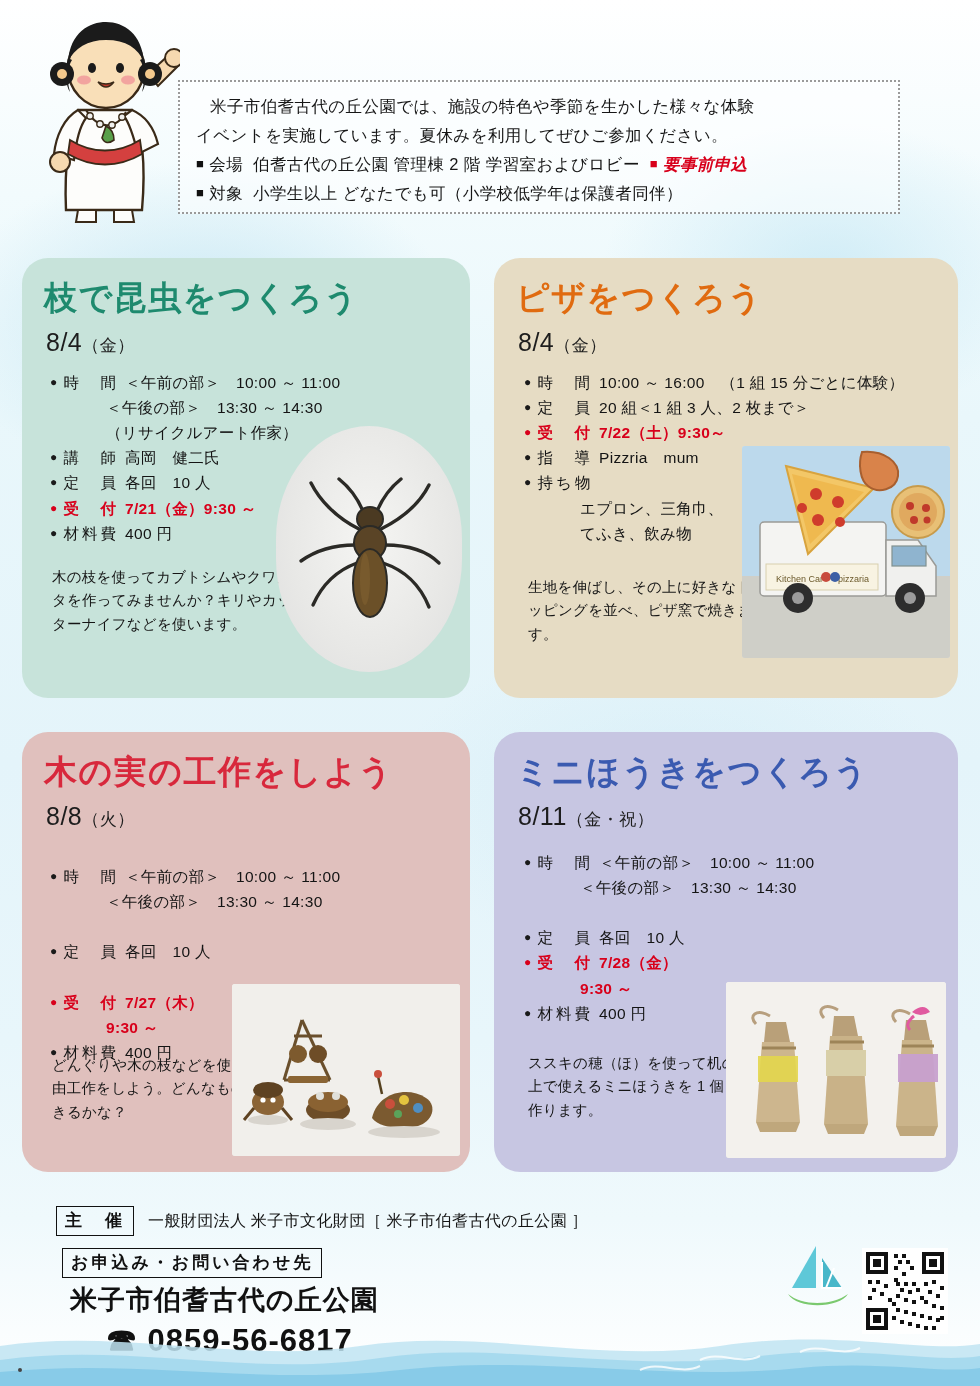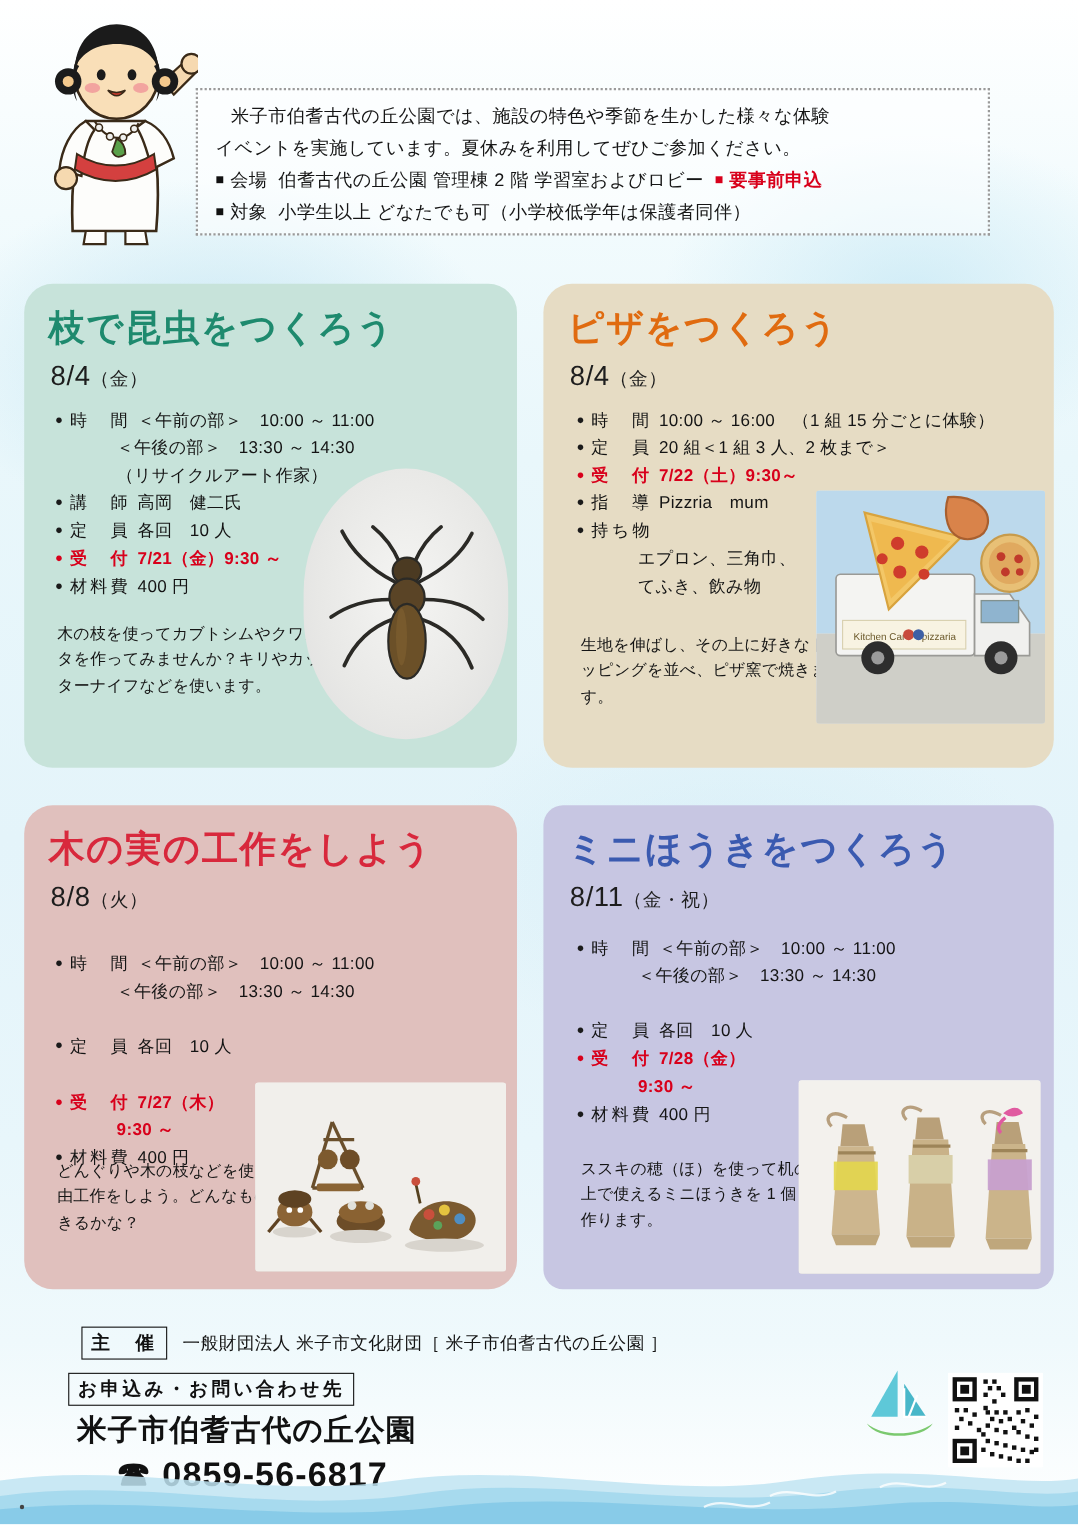--- a/index.html
+++ b/index.html
@@ -97,41 +97,42 @@
   .hb-sq {
     color: #111;
     font-size: 13px;
     margin-right: 5px;
     position: relative;
     top: -2px;
   }
   .need-apply {
     color: #d8001b;
     font-weight: bold;
+    font-style: italic;
   }
   .need-apply .hb-sq { color: #d8001b; }
 
   
   .mascot {
     position: absolute;
     left: 30px; top: 14px;
     width: 150px; height: 210px;
   }
 
   
   .card {
     position: absolute;
     border-radius: 26px;
     overflow: hidden;
     box-sizing: border-box;
   }
   #card-1 { left: 22px;  top: 258px; width: 448px; height: 440px; background: #c7e3da; }
   #card-2 { left: 494px; top: 258px; width: 464px; height: 440px; background: #e6dcc4; }
   #card-3 { left: 22px;  top: 732px; width: 448px; height: 440px; background: #e0c0bd; }
-  #card-4 { left: 494px; top: 732px; width: 464px; height: 440px; background: #c7c6e2; border-radius: 18px; }
+  #card-4 { left: 494px; top: 732px; width: 464px; height: 440px; background: #c7c6e2; }
 
   .card-title {
     position: absolute;
     left: 22px; top: 18px;
     font-size: 33px;
     font-weight: bold;
     letter-spacing: 1.5px;
     white-space: nowrap;
   }
   #card-1 .card-title { color: #1e8a6e; }
@@ -224,22 +225,23 @@
   }
 
   
   .footer {
     position: absolute;
     left: 0; top: 1196px;
     width: 980px; height: 190px;
   }
   .f-row1 {
     position: absolute;
-    left: 74px; top: 10px;
-    white-space: nowrap;
+    left: 56px; top: 10px;
+    white-space: nowrap;
+    font-family: Liberation Serif, serif;
   }
   .f-label {
     display: inline-block;
     font-size: 17px;
     font-weight: bold;
     letter-spacing: 3px;
     color: #111;
     border: 1px solid #111;
     padding: 2px 8px 3px 8px;
     margin-right: 14px;

